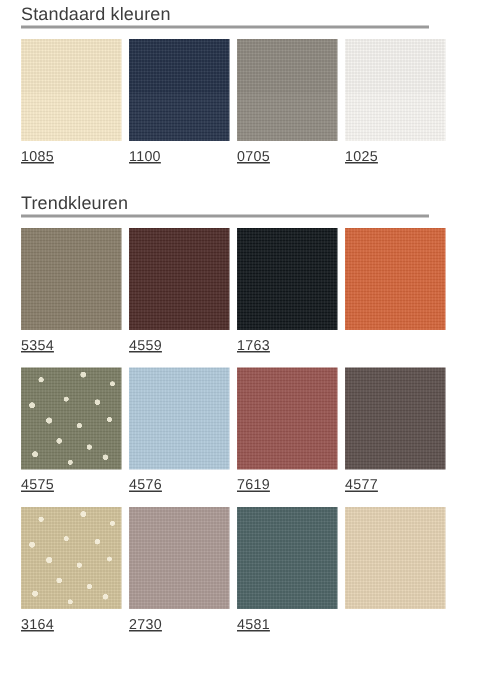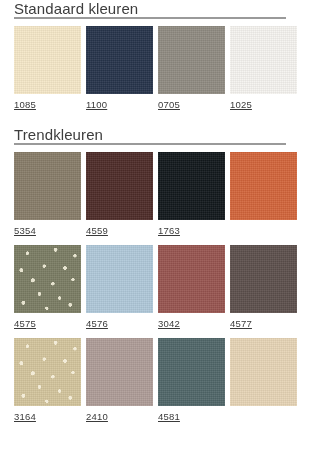--- a/index.html
+++ b/index.html
@@ -22,21 +22,21 @@
     box-sizing: border-box;
     padding: 0 14px;
     position: relative;
   }
 
   
   .section {
     position: relative;
   }
   .section-header {
-    font-size: 15px;
+    font-size: 12px;
     line-height: 12px;
     font-weight: 400;
     color: #3d3d3d;
     letter-spacing: 0.1px;
     padding-top: 3px;
     padding-bottom: 2px;
     white-space: nowrap;
   }
   .section-rule {
     height: 2px;
@@ -147,33 +147,33 @@
           <div class="swatch-cell">
             <div class="swatch dotted" style="background-color: rgb(122, 124, 99); --dot: #e6e3cf;"></div>
             <div class="swatch-label">4575</div>
           </div>
           <div class="swatch-cell">
             <div class="swatch" style="background-color: rgb(175, 200, 217);"></div>
             <div class="swatch-label">4576</div>
           </div>
           <div class="swatch-cell">
             <div class="swatch" style="background-color: rgb(151, 84, 79);"></div>
-            <div class="swatch-label">3042</div>
+            <div class="swatch-label">7619</div>
           </div>
           <div class="swatch-cell">
             <div class="swatch" style="background-color: rgb(92, 79, 76);"></div>
             <div class="swatch-label">4577</div>
           </div>
           <div class="swatch-cell">
             <div class="swatch dotted" style="background-color: rgb(211, 196, 156); --dot: #f2ebd7;"></div>
             <div class="swatch-label">3164</div>
           </div>
           <div class="swatch-cell">
             <div class="swatch" style="background-color: rgb(174, 156, 151);"></div>
-            <div class="swatch-label">2410</div>
+            <div class="swatch-label">2730</div>
           </div>
           <div class="swatch-cell">
             <div class="swatch" style="background-color: rgb(79, 102, 104);"></div>
             <div class="swatch-label">4581</div>
           </div>
           <div class="swatch-cell">
             <div class="swatch" style="background-color: rgb(230, 212, 181);"></div>
           </div>
         </div>
       </div>

